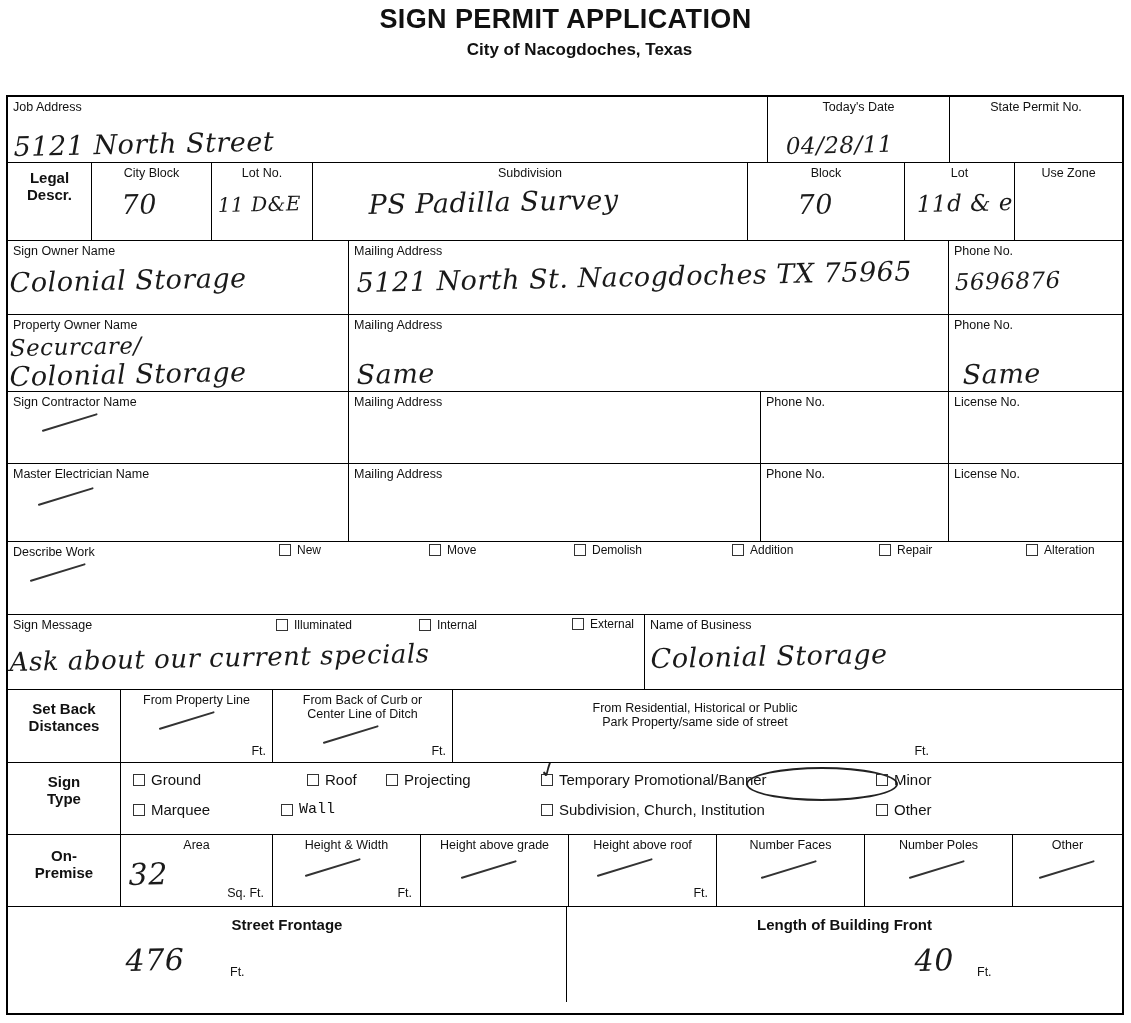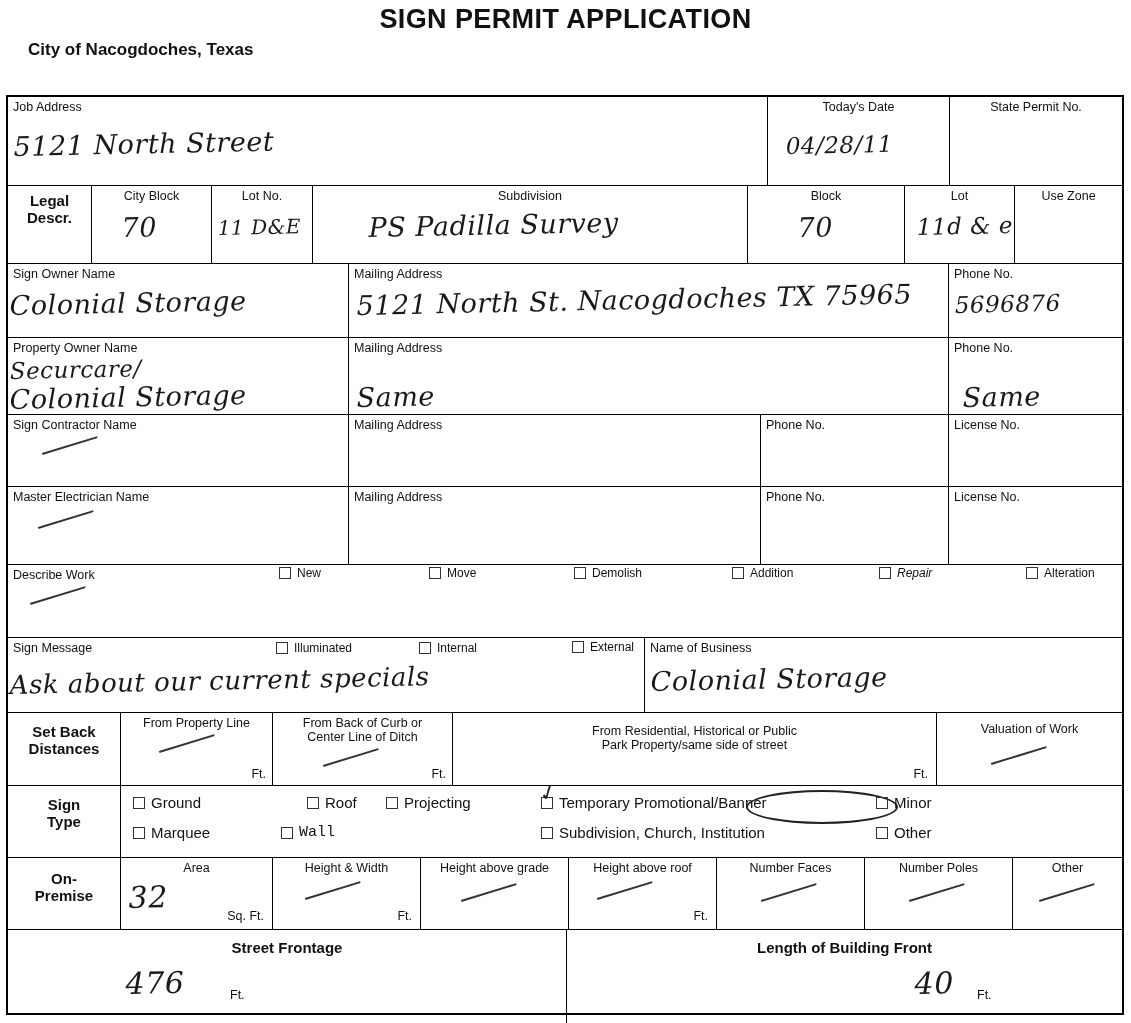--- a/index.html
+++ b/index.html
@@ -1,21 +1,21 @@
 <!DOCTYPE html>
 <html><head>
 <meta charset="utf-8">
 <style>
   html,body{margin:0;padding:0;background:#fff;}
   body{width:1131px;height:1023px;font-family:"Liberation Sans",sans-serif;color:#111;position:relative;overflow:hidden;}
   .page{position:relative;width:1131px;height:1023px;}
 
   
   .title{text-align:center;font-weight:bold;font-size:27px;letter-spacing:.4px;margin-top:4px;}
-  .subtitle{font-weight:bold;font-size:17px;margin-top:5px;padding-left:28px;}
+  .subtitle{text-align:center;font-weight:bold;font-size:17px;margin-top:5px;padding-left:28px;}
 
   
   .form{position:absolute;left:6px;top:91px;width:1118px;height:920px;border:2px solid #000;box-sizing:border-box;}
 
   .row{display:flex;border-bottom:1.5px solid #000;box-sizing:border-box;}
   .row:last-child{border-bottom:none;}
   .cell{position:relative;border-right:1.5px solid #000;box-sizing:border-box;padding:3px 5px;overflow:hidden;}
   .cell:last-child{border-right:none;}
   .lbl{font-size:12.5px;line-height:14px;color:#111;}
   .lbl-c{text-align:center;}
@@ -43,21 +43,21 @@
 </head>
 <body>
 
 <div class="page">
 
   <div class="title">SIGN PERMIT APPLICATION</div>
   <div class="subtitle">City of Nacogdoches, Texas</div>
 
   <div class="form">
 
-    <div class="row" style="height:89px;">
+    <div class="row" style="height:66px;">
       <div class="cell" style="width:760px;">
         <div class="lbl">Job Address</div>
         <div class="hw abs" style="left:6px;top:34px;">5121 North Street</div>
       </div>
       <div class="cell" style="width:182px;">
         <div class="lbl lbl-c">Today's Date</div>
         <div class="hw abs sm" style="left:18px;top:36px;">04/28/11</div>
       </div>
       <div class="cell" style="width:172px;">
         <div class="lbl lbl-c">State Permit No.</div>
@@ -171,21 +171,21 @@
           <span>Move</span>
         </span>
         <span class="opt small abs" style="left:530px;top:1px;">
           <span class="chk"></span>
           <span>Demolish</span>
         </span>
         <span class="opt small abs" style="left:688px;top:1px;">
           <span class="chk"></span>
           <span>Addition</span>
         </span>
-        <span class="opt small abs" style="left:835px;top:1px;font-style:italic;">
+        <span class="opt small abs" style="left:835px;top:1px;">
           <span class="chk"></span>
           <span>Repair</span>
         </span>
         <span class="opt small abs" style="left:982px;top:1px;">
           <span class="chk"></span>
           <span>Alteration</span>
         </span>
       </div>
     </div>
 
@@ -226,24 +226,20 @@
         <div class="lbl lbl-c">From Back of Curb or</div>
         <div class="lbl lbl-c">Center Line of Ditch</div>
         <span class="squig" style="left:50px;top:40px;"></span>
         <div class="lbl abs" style="right:6px;bottom:4px;">Ft.</div>
       </div>
       <div class="cell" style="width:484px;">
         <div class="lbl lbl-c" style="margin-top:8px;">From Residential, Historical or Public</div>
         <div class="lbl lbl-c">Park Property/same side of street</div>
         <div class="lbl abs" style="right:8px;bottom:4px;">Ft.</div>
       </div>
-      <div class="cell" style="width:185px;">
-        <div class="lbl lbl-c" style="margin-top:6px;">Valuation of Work</div>
-        <span class="squig" style="left:54px;top:38px;"></span>
-      </div>
     </div>
 
     <div class="row" style="height:72px;position:relative;">
       <div class="cell" style="width:113px;padding-top:10px;">
         <div class="lbl-b">Sign</div>
         <div class="lbl-b">Type</div>
       </div>
       <div class="cell" style="width:1001px;">
         <span class="opt abs" style="left:12px;top:8px;">
           <span class="chk"></span>

